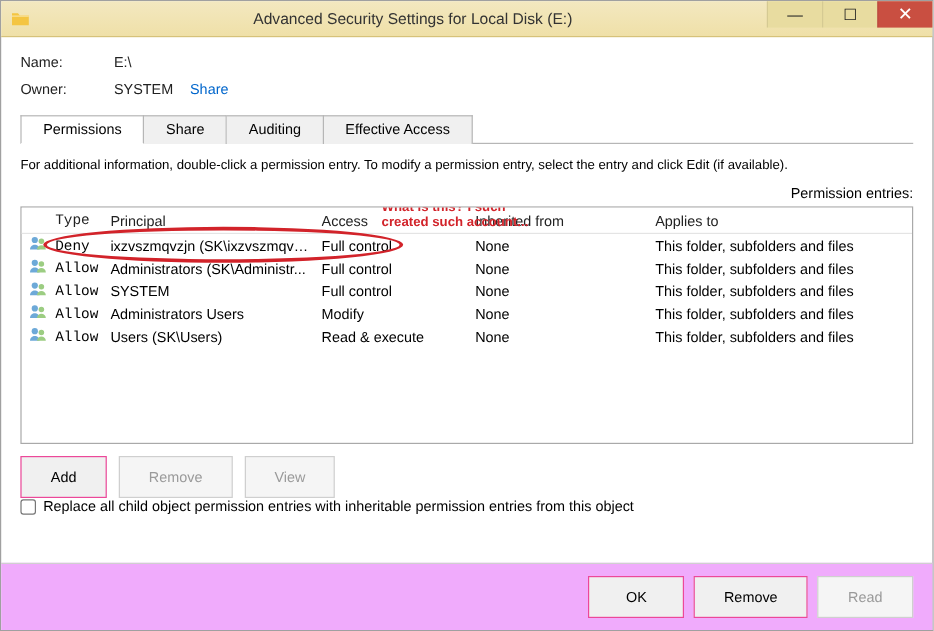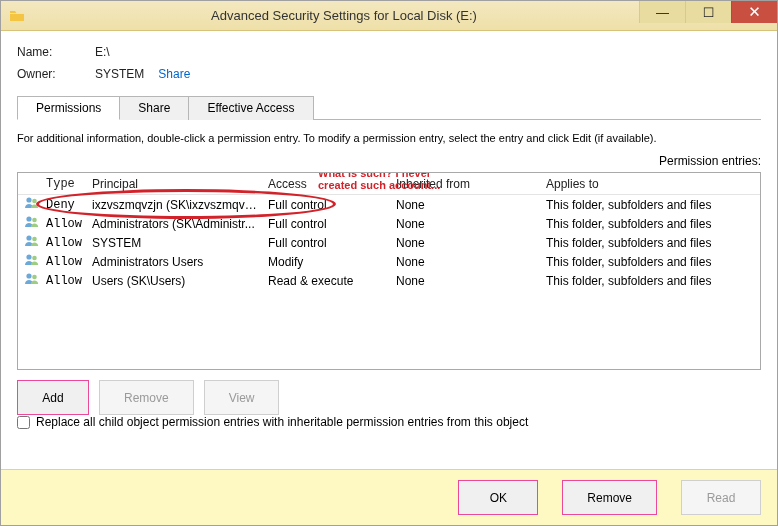--- a/index.html
+++ b/index.html
@@ -136,22 +136,22 @@
     cursor: pointer;
   }
   .btn.disabled { color: #9a9a9a; border-color: #cfcfcf; background: #f5f5f5; cursor: default; }
   .checkbox-row { margin-top: 0; display: flex; align-items: center; font-size: 12px; }
   .checkbox-row input { margin: 0 6px 0 0; }
   .footer {
     border-top: 1px solid #d0d0d0;
     padding: 10px 16px;
     display: flex;
     justify-content: flex-end;
-    gap: 24px;
-    background: #fef9c3;
+    gap: 8px;
+    background: #f0abfc;
   }
   .footer .btn { min-width: 80px; }
   .annotation {
     position: absolute;
     color: #d2232a;
     font-size: 11px;
     font-weight: 600;
     line-height: 1.1;
     pointer-events: none;
   }
@@ -188,20 +188,21 @@
     </div>
     <div class="info-row">
       <div class="info-label">Owner:</div>
       <div class="info-value">SYSTEM</div>
       <span class="link">Share</span>
     </div>
 
     <div class="tabs">
       <div class="tab active">Permissions</div>
       <div class="tab">Share</div>
+      <div class="tab">Auditing</div>
       <div class="tab">Effective Access</div>
     </div>
 
     <div class="desc">For additional information, double-click a permission entry. To modify a permission entry, select the entry and click Edit (if available).</div>
     <div class="entries-label">Permission entries:</div>
 
     <div class="listbox">
       <div class="list-header">
         <div class="col c-icon"></div>
         <div class="col c-type">Type</div>
@@ -283,21 +284,21 @@
             <div class="col c-type">Allow</div>
             <div class="col c-princ">Users (SK\Users)</div>
             <div class="col c-access">Read &amp; execute</div>
             <div class="col c-inh">None</div>
             <div class="col c-appl">This folder, subfolders and files</div>
           </div>
         </div>
 
       <div class="ellipse" style="left:18px; top:16px; width:300px; height:30px;"></div>
       <div class="annotation" style="left:300px; top:-6px;">
-        <span>What is such? I never</span><br>
+        <span>What is this? I such</span><br>
         <span>created such account...</span>
       </div>
     </div>
 
     <div class="btnrow">
       <button class="btn">Add</button>
       <button class="btn disabled">Remove</button>
       <button class="btn disabled">View</button>
     </div>
 

